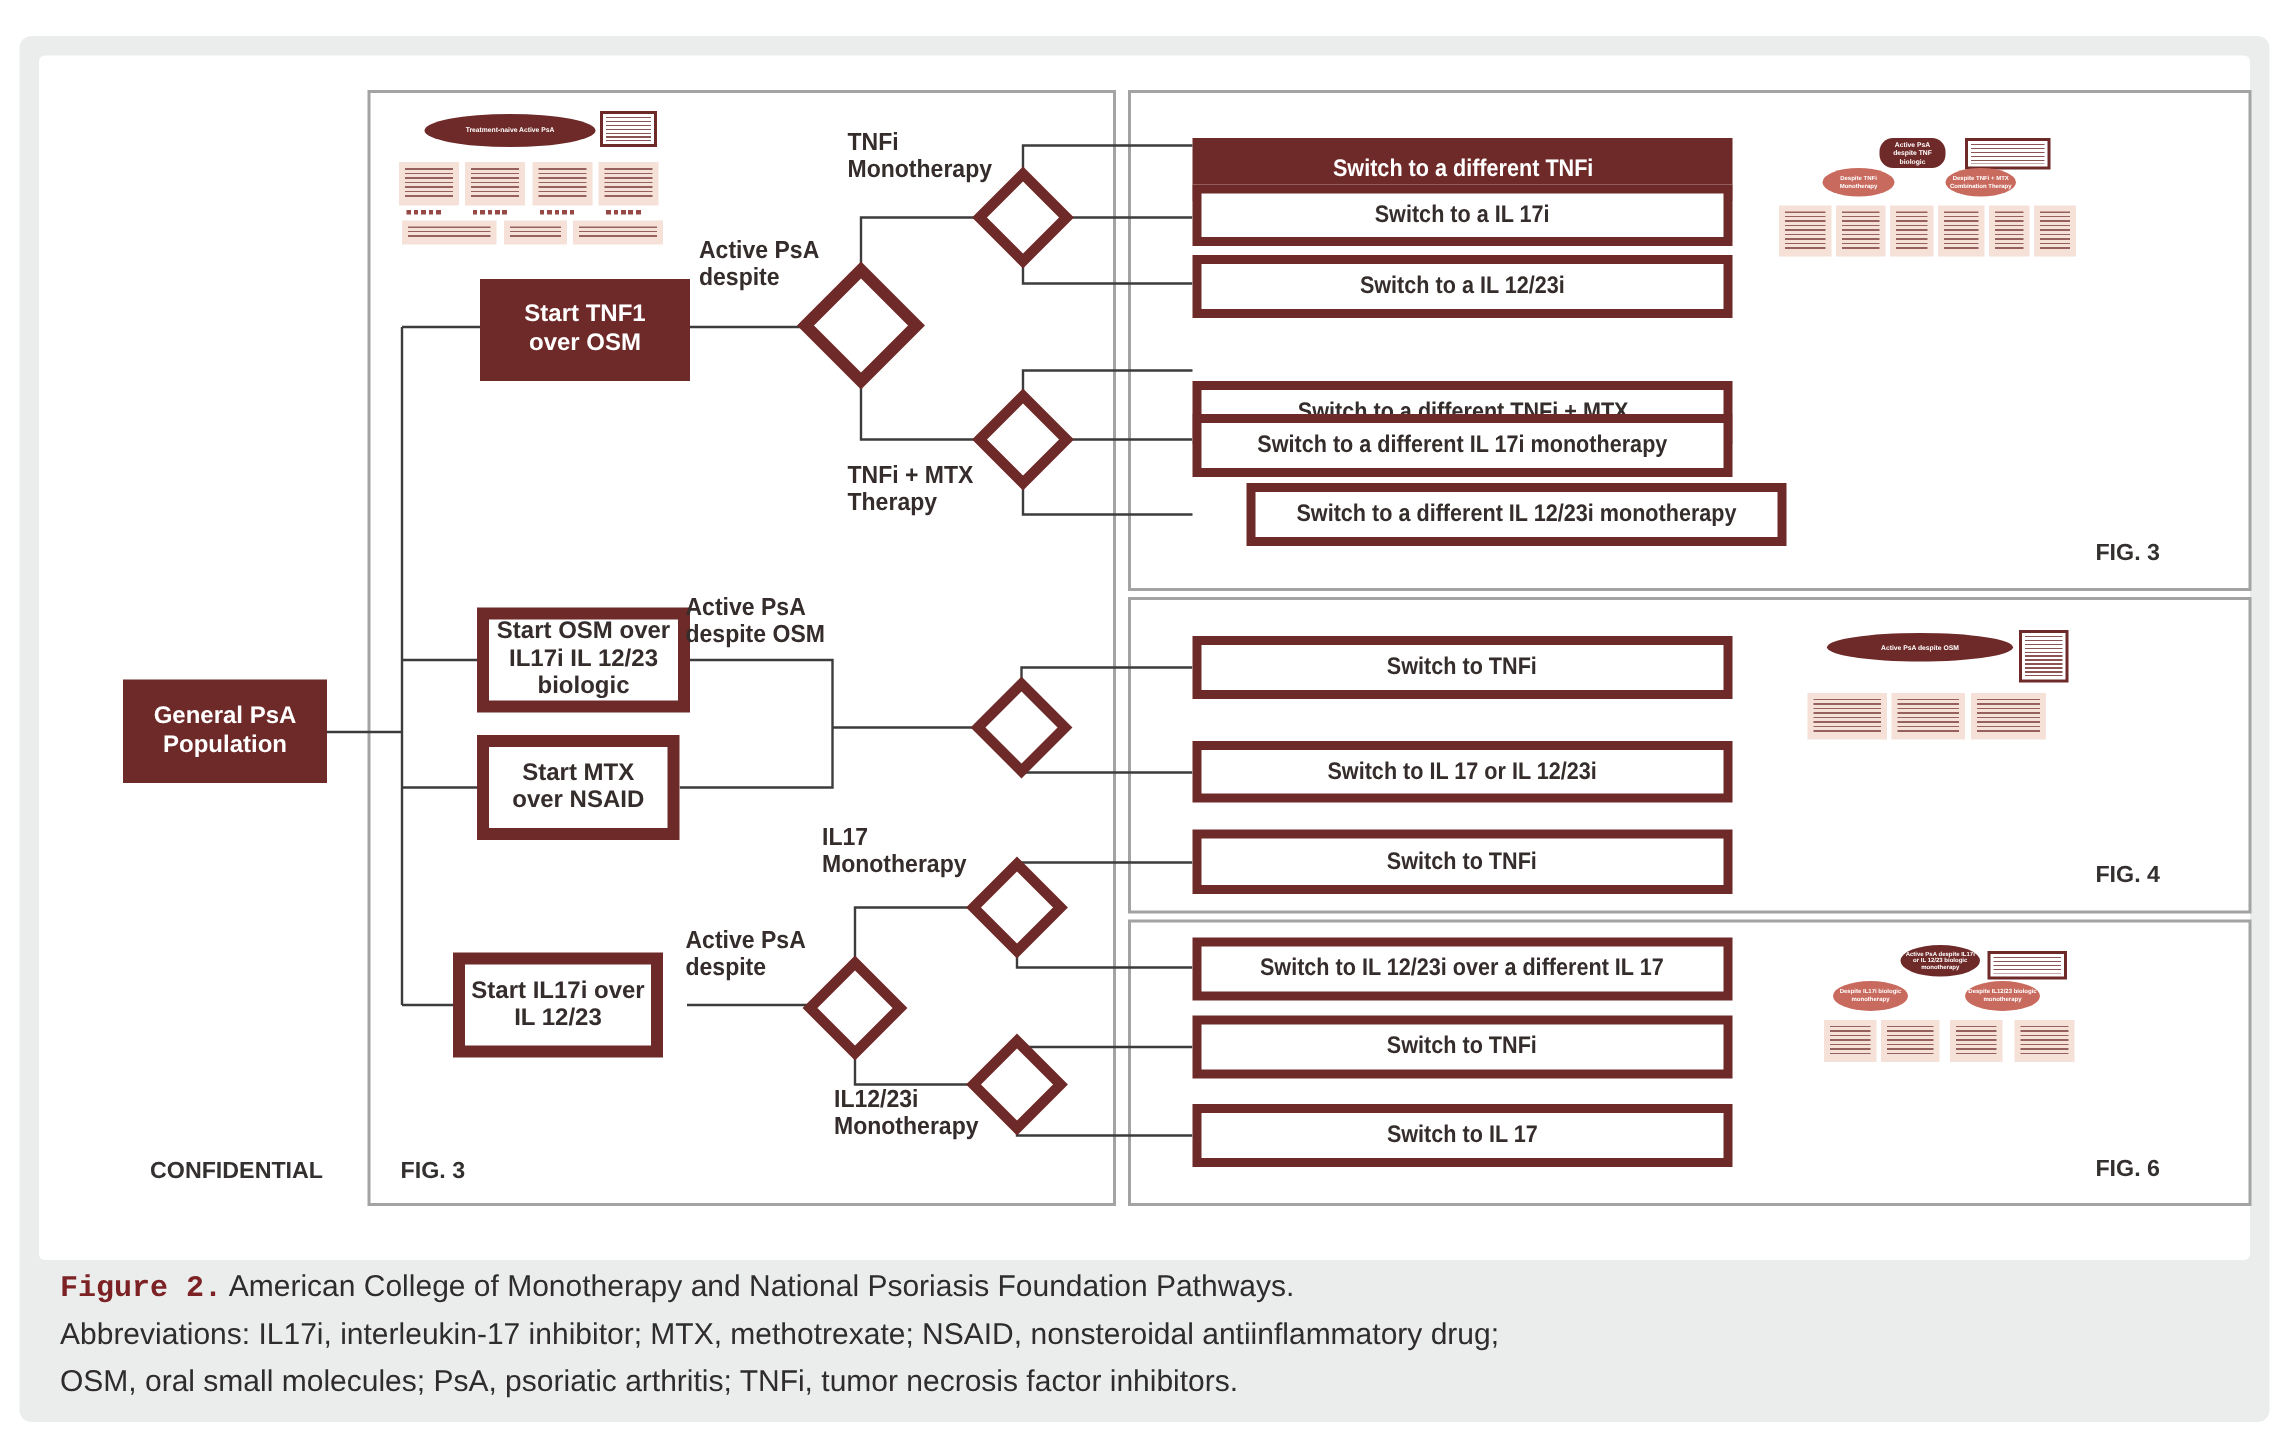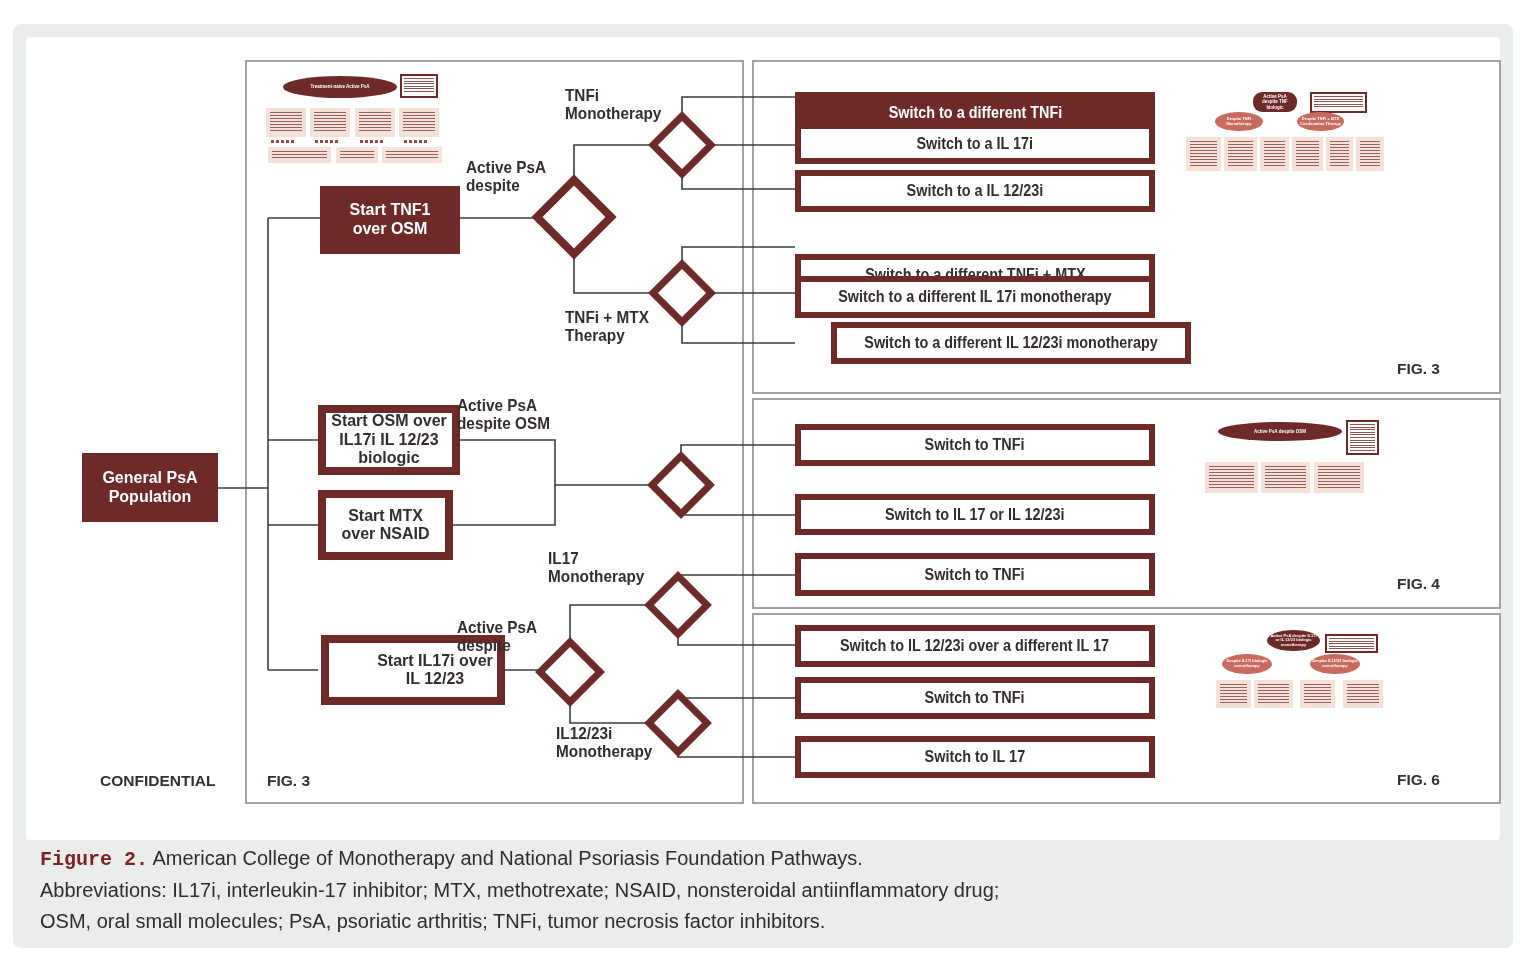--- a/index.html
+++ b/index.html
@@ -83,21 +83,21 @@
 
   <div class="fbox" style="left:82px;top:453px;width:136px;height:69px;">General PsA
 Population</div>
   <div class="fbox" style="left:320px;top:186px;width:140px;height:68px;">Start TNF1
 over OSM</div>
   <div class="obox" style="left:318px;top:405px;width:126px;height:54px;">Start OSM over
 IL17i IL 12/23
 biologic</div>
   <div class="obox" style="left:318px;top:490px;width:119px;height:54px;">Start MTX
 over NSAID</div>
-  <div class="obox" style="left:321px;top:635px;width:124px;height:54px;padding-left:44px;">Start IL17i over
+  <div class="obox" style="left:302px;top:635px;width:124px;height:54px;">Start IL17i over
 IL 12/23</div>
 
   <div class="flabel" style="left:565px;top:86px;">TNFi
 Monotherapy</div>
   <div class="flabel" style="left:466px;top:158px;">Active PsA
 despite</div>
   <div class="flabel" style="left:565px;top:308px;">TNFi + MTX
 Therapy</div>
   <div class="flabel" style="left:457px;top:396px;">Active PsA
 despite OSM</div>

